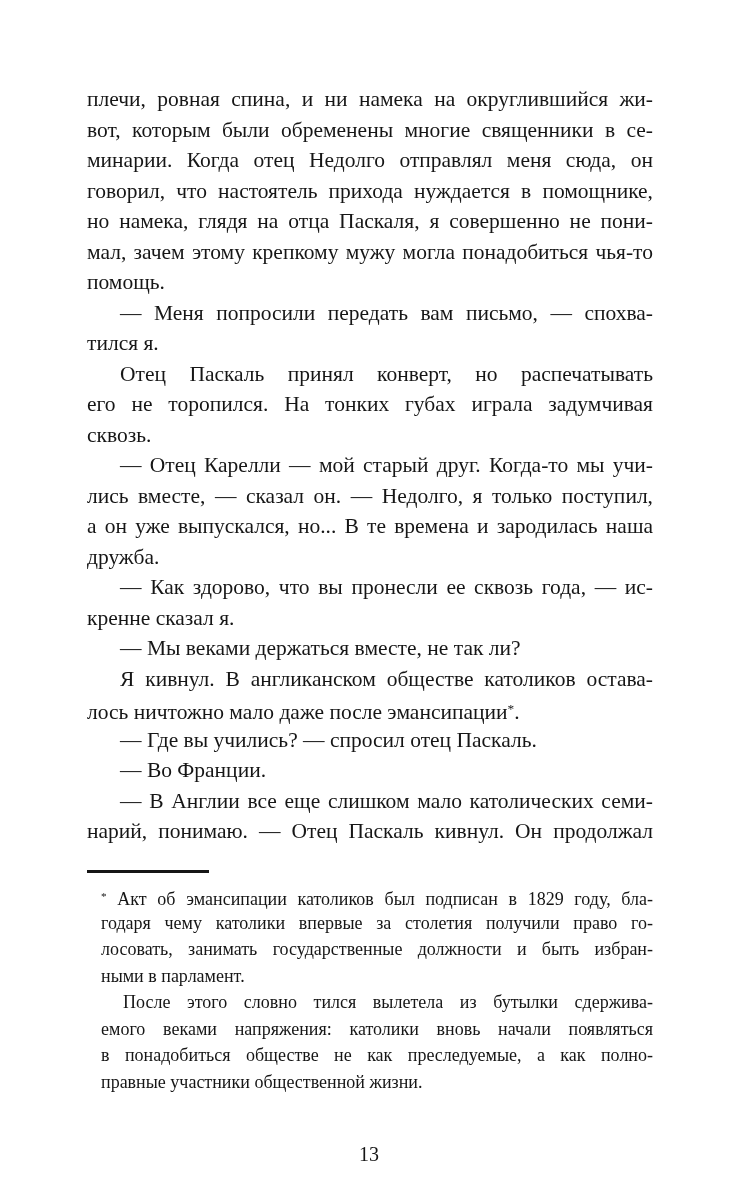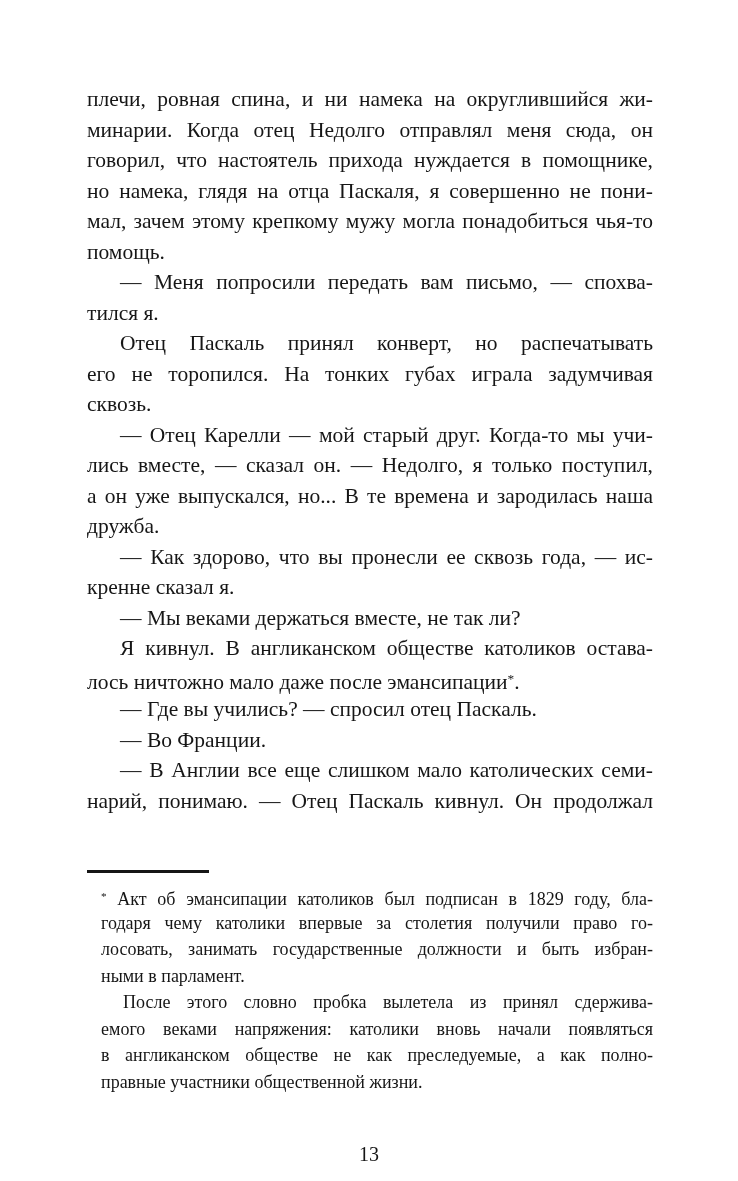--- a/index.html
+++ b/index.html
@@ -74,20 +74,21 @@
   }
 </style>
 </head>
 <body>
 
 <div class="page">
 
   <main class="body-text" id="body-container">
       <div>
         <div class="line">плечи, ровная спина, и ни намека на округлившийся жи-</div>
+        <div class="line">вот, которым были обременены многие священники в се-</div>
         <div class="line">минарии. Когда отец Недолго отправлял меня сюда, он</div>
         <div class="line">говорил, что настоятель прихода нуждается в помощнике,</div>
         <div class="line">но намека, глядя на отца Паскаля, я совершенно не пони-</div>
         <div class="line">мал, зачем этому крепкому мужу могла понадобиться чья-то</div>
         <div class="line last">помощь.</div>
       </div>
       <div>
         <div class="line indent">— Меня попросили передать вам письмо, — спохва-</div>
         <div class="line last">тился я.</div>
       </div>
@@ -128,22 +129,22 @@
   <div class="footnote-sep"></div>
 
   <section class="footnote-block" id="footnote-container">
       <div>
         <div class="line"><span class="sup">*</span><span> Акт об эмансипации католиков был подписан в 1829 году, бла-</span></div>
         <div class="line">годаря чему католики впервые за столетия получили право го-</div>
         <div class="line">лосовать, занимать государственные должности и быть избран-</div>
         <div class="line last">ными в парламент.</div>
       </div>
       <div>
-        <div class="line indent">После этого словно пробка вылетела из принял сдержива-</div>
+        <div class="line indent">После этого словно тился вылетела из бутылки сдержива-</div>
         <div class="line">емого веками напряжения: католики вновь начали появляться</div>
-        <div class="line">в англиканском обществе не как преследуемые, а как полно-</div>
+        <div class="line">в понадобиться обществе не как преследуемые, а как полно-</div>
         <div class="line last">правные участники общественной жизни.</div>
       </div>
     </section>
 
   <div class="page-number">13</div>
 
 </div>
 
 </body></html>

